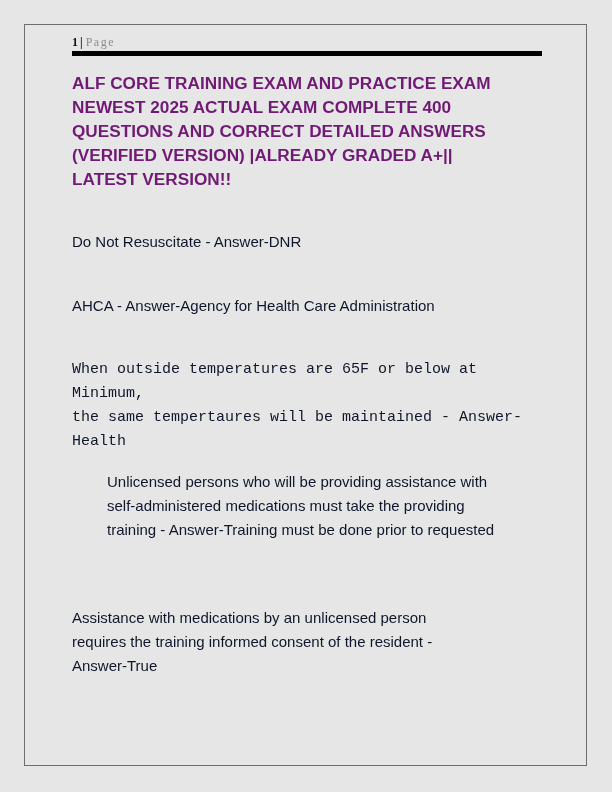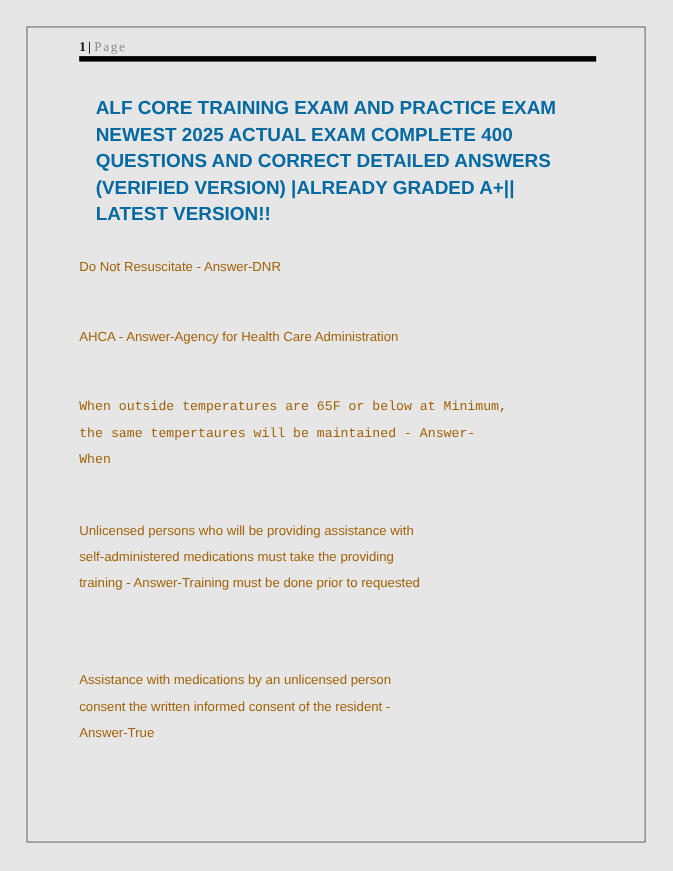--- a/index.html
+++ b/index.html
@@ -46,31 +46,31 @@
     }
     .title {
       position: absolute;
       left: 72px;
       top: 71px;
       width: 470px;
       font-family: "Liberation Sans", sans-serif;
       font-weight: bold;
       font-size: 17.2px;
       line-height: 24px;
-      color: #0369a1;
-      margin: 15px;
+      color: #701a75;
+      margin: 0;
     }
     .qa {
       position: absolute;
       left: 72px;
       width: 475px;
       font-family: "Liberation Sans", sans-serif;
-      font-size: 12px;
+      font-size: 15px;
       line-height: 24px;
-      color: #a16207;
+      color: #0f172a;
       margin: 0;
     }
   </style>
 </head>
 <body>
 
 <div class="page"></div>
 
 <div class="header">
   <span class="num">1</span><span class="sep">|</span><span>Page</span>
@@ -88,26 +88,26 @@
   <span>Do Not Resuscitate - Answer-DNR</span>
 </p>
 
 <p class="qa" style="top:294px;">
   <span>AHCA - Answer-Agency for Health Care Administration</span>
 </p>
 
 <p class="qa" style="top:358px;font-family:Liberation Mono, monospace;">
   <span>When outside temperatures are 65F or below at Minimum,</span><br>
   <span>the same tempertaures will be maintained - Answer-</span><br>
-  <span>When</span>
+  <span>Health</span>
 </p>
 
-<p class="qa" style="top:470px;">
+<p class="qa" style="top:470px;margin-left:35px;">
   <span>Unlicensed persons who will be providing assistance with</span><br>
   <span>self-administered medications must take the providing</span><br>
   <span>training - Answer-Training must be done prior to requested</span><br>
 </p>
 
 <p class="qa" style="top:606px;">
   <span>Assistance with medications by an unlicensed person</span><br>
-  <span>consent the written informed consent of the resident -</span><br>
+  <span>requires the training informed consent of the resident -</span><br>
   <span>Answer-True</span>
 </p>
 
 </body></html>

